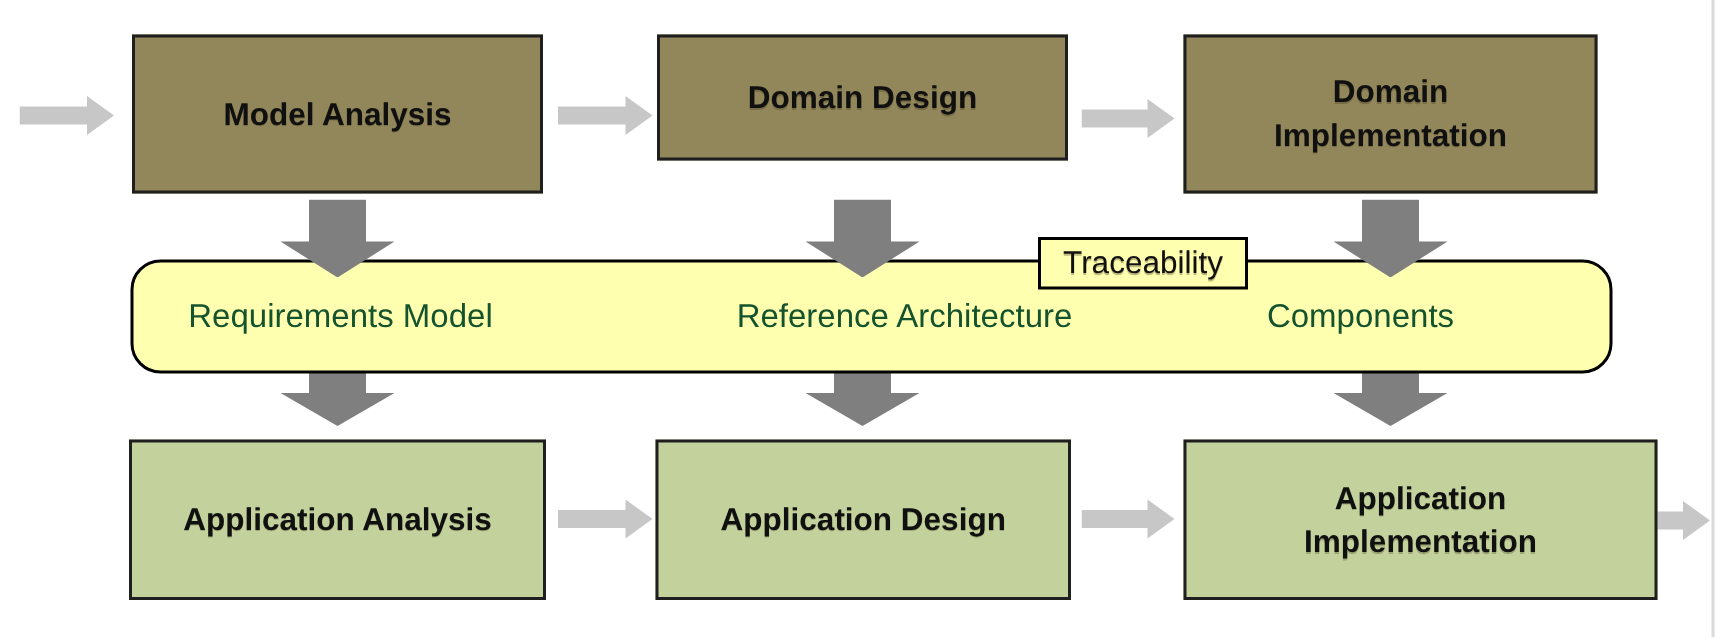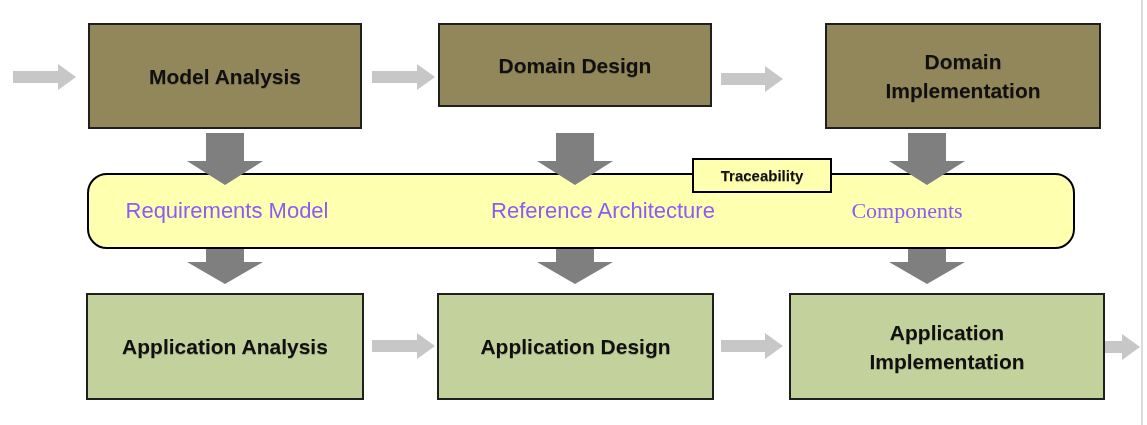--- a/index.html
+++ b/index.html
@@ -22,57 +22,57 @@
     text-shadow:0 1px 0 rgba(40,30,0,0.25);
   }
   .node.domain{background:var(--domain-box);}
   .node.application{background:var(--application-box);}
   .band{
     position:absolute;left:87px;top:173px;width:988px;height:76px;box-sizing:border-box;
     background:var(--band-fill);border:2px solid #000;border-radius:20px;z-index:1;
   }
   .band-label{
     position:absolute;top:50%;transform:translate(-50%,-50%);
-    font-size:22px;white-space:nowrap;color:#8b5cf6;
+    font-size:22px;white-space:nowrap;color:#14532d;
   }
   .tag{
     position:absolute;left:692px;top:158px;width:140px;height:35px;box-sizing:border-box;
     background:var(--band-fill);border:2px solid #000;display:flex;align-items:center;
     justify-content:center;z-index:4;
   }
-  .tag .lbl{font-weight:bold;font-size:15px;text-shadow:0 1px 0 rgba(40,30,0,0.3);}
+  .tag .lbl{font-weight:normal;font-size:21px;text-shadow:0 1px 0 rgba(40,30,0,0.3);}
   .arrow{position:absolute;display:block;}
   .arrow.h{z-index:2;}
   .arrow.v-top{z-index:2;}
   .arrow.v-bottom{z-index:0;}
   .arrow.h polygon{fill:var(--arrow-h);}
   .arrow.v-top polygon,.arrow.v-bottom polygon{fill:var(--arrow-v);}
 </style>
 </head>
 <body>
 
 <div class="canvas">
 
   <div class="page-edge" style="left:1141px;"></div>
 
   <div class="node domain" style="left:88px;top:23px;width:274px;height:106px;">
     <span class="lbl">Model Analysis</span>
   </div>
   <div class="node domain" style="left:438px;top:23px;width:274px;height:84px;">
     <span class="lbl">Domain Design</span>
   </div>
-  <div class="node domain" style="left:789px;top:23px;width:276px;height:106px;margin-left:36px;">
+  <div class="node domain" style="left:789px;top:23px;width:276px;height:106px;">
     <span class="lbl">Domain
 Implementation</span>
   </div>
 
   <div class="band">
     <span class="band-label" style="left:138px;">Requirements Model</span>
     <span class="band-label" style="left:483px;margin-left:31px;">Reference Architecture</span>
-    <span class="band-label" style="left:818px;font-family:Liberation Serif, serif;">Components</span>
+    <span class="band-label" style="left:818px;">Components</span>
   </div>
 
   <div class="tag">
     <span class="lbl">Traceability</span>
   </div>
 
   <div class="node application" style="left:86px;top:293px;width:278px;height:107px;">
     <span class="lbl">Application Analysis</span>
   </div>
   <div class="node application" style="left:437px;top:293px;width:277px;height:107px;">

